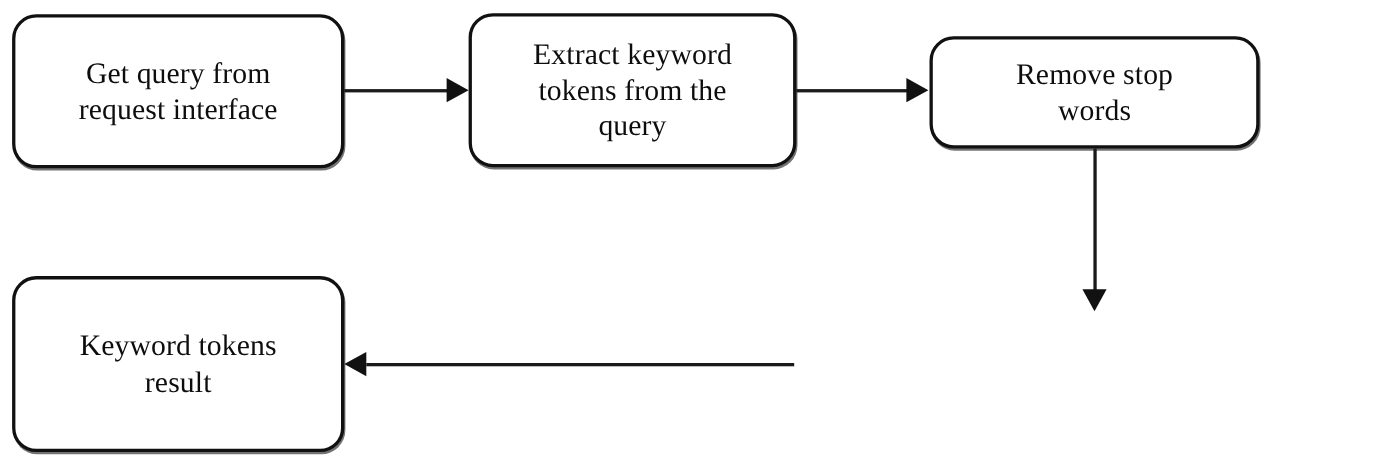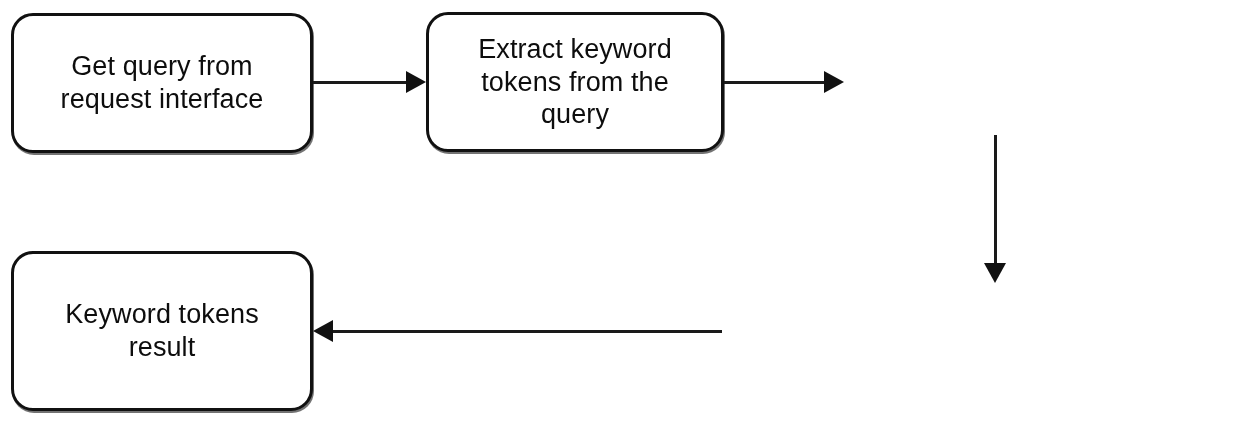--- a/index.html
+++ b/index.html
@@ -7,21 +7,21 @@
     margin: 0;
     padding: 0;
     background: #ffffff;
   }
   #canvas {
     position: relative;
     width: 1255px;
     height: 421px;
     background: #ffffff;
     overflow: hidden;
-    font-family: Liberation Sans, sans-serif;
+    font-family: Liberation Serif, serif;
   }
   .node {
     position: absolute;
     box-sizing: border-box;
     border: 3px solid #111111;
     border-radius: 22px;
     background: #ffffff;
     display: flex;
     align-items: center;
     justify-content: center;
@@ -95,20 +95,24 @@
     <span class="node-label">Get query from
 request interface</span>
   </div>
 
   <div class="node" id="node-extract-tokens">
     <span class="node-label">Extract keyword
 tokens from the
 query</span>
   </div>
 
+  <div class="node" id="node-remove-stop">
+    <span class="node-label">Remove stop
+words</span>
+  </div>
 
 
   <div class="node" id="node-keyword-result">
     <span class="node-label">Keyword tokens
 result</span>
   </div>
 
   <div class="edge" id="edge-query-to-extract">
     <div class="edge-line-h"></div>
     <div class="arrowhead arrow-right"></div>

